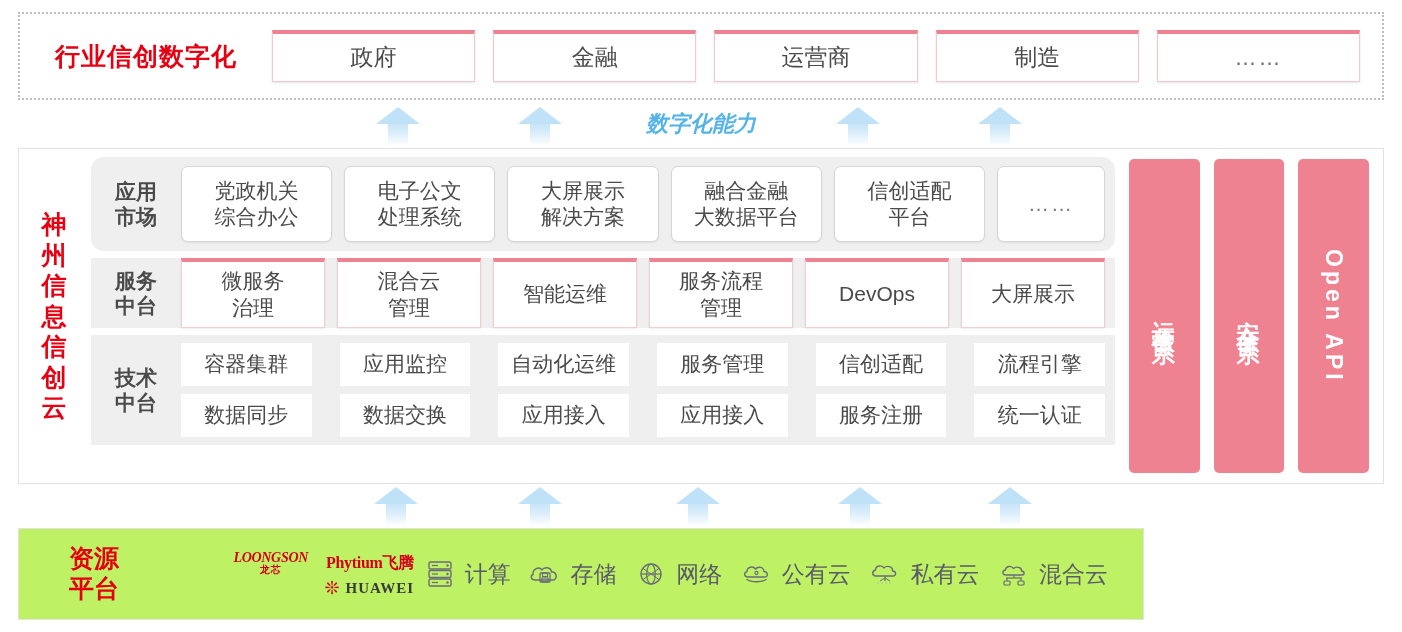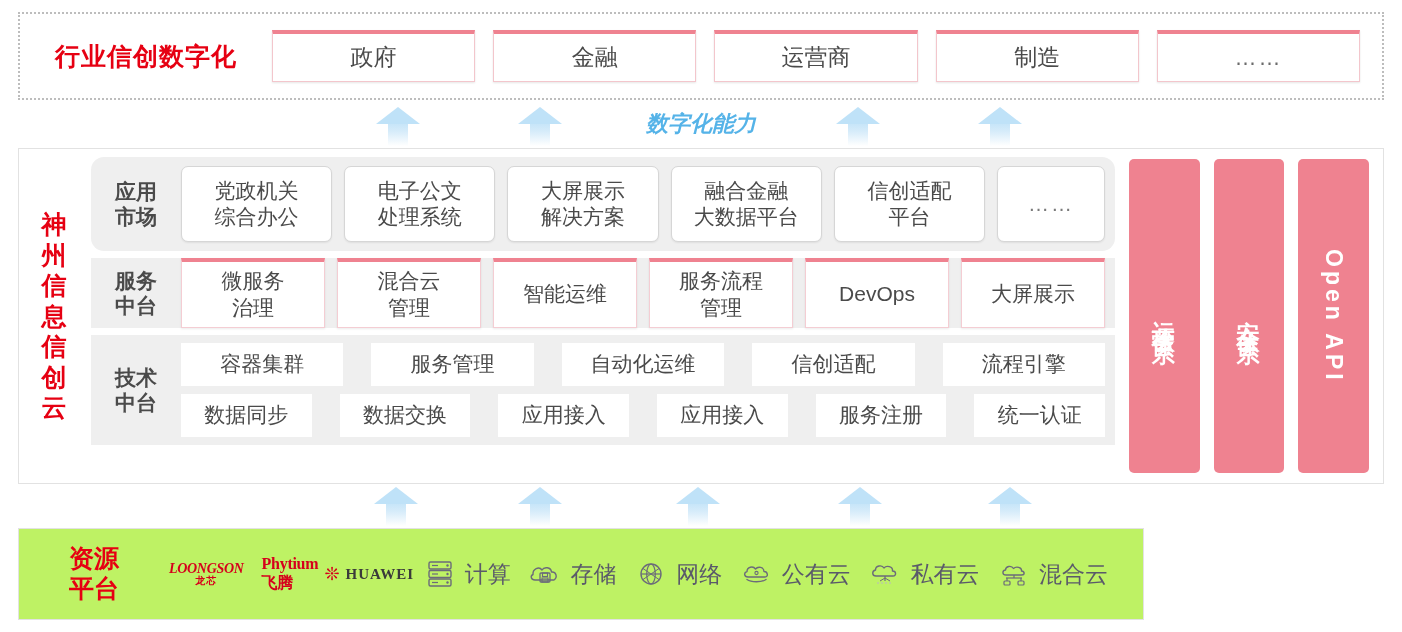--- a/index.html
+++ b/index.html
@@ -151,21 +151,21 @@
     border: 1px solid #e2e2e2;
     background: #bef264;
     display: flex; align-items: center; font-family: Liberation Serif, serif;
   }
   .res-title {
     width: 150px; flex: none; text-align: center;
     color: #e60012; font-weight: bold; font-size: 25px; line-height: 1.22;
   }
   .vendor-logos {
     width: 245px; flex: none;
-    display: flex; flex-direction: row; align-items: center; gap: 4px;
+    display: flex; flex-direction: column; align-items: flex-end; gap: 4px;
   }
   .vendor-row { display: flex; align-items: center; gap: 18px; }
   .logo-loongson { display: flex; flex-direction: column; align-items: center; line-height: 1; }
   .logo-loongson .en {
     color: #d6001c; font-weight: bold; font-size: 14px;
     font-style: italic; letter-spacing: -0.3px;
   }
   .logo-loongson .cn { color: #d6001c; font-weight: bold; font-size: 10px; letter-spacing: 1px; }
   .logo-phytium { color: #d6001c; font-weight: bold; font-size: 16px; letter-spacing: -0.3px; }
   .logo-huawei { display: flex; align-items: center; gap: 6px; }
@@ -297,22 +297,23 @@
       </div>
 
       <div class="row r-tech">
         <div class="row-label">
           <div>技术</div>
           <div>中台</div>
         </div>
         <div class="tech-grid">
           <div class="tech-line">
             <div class="card tech">容器集群</div>
+            <div class="card tech">应用监控</div>
+            <div class="card tech">自动化运维</div>
             <div class="card tech">服务管理</div>
-            <div class="card tech">自动化运维</div>
             <div class="card tech">信创适配</div>
             <div class="card tech">流程引擎</div>
           </div>
           <div class="tech-line">
             <div class="card tech">数据同步</div>
             <div class="card tech">数据交换</div>
             <div class="card tech">应用接入</div>
             <div class="card tech">应用接入</div>
             <div class="card tech">服务注册</div>
             <div class="card tech">统一认证</div>

